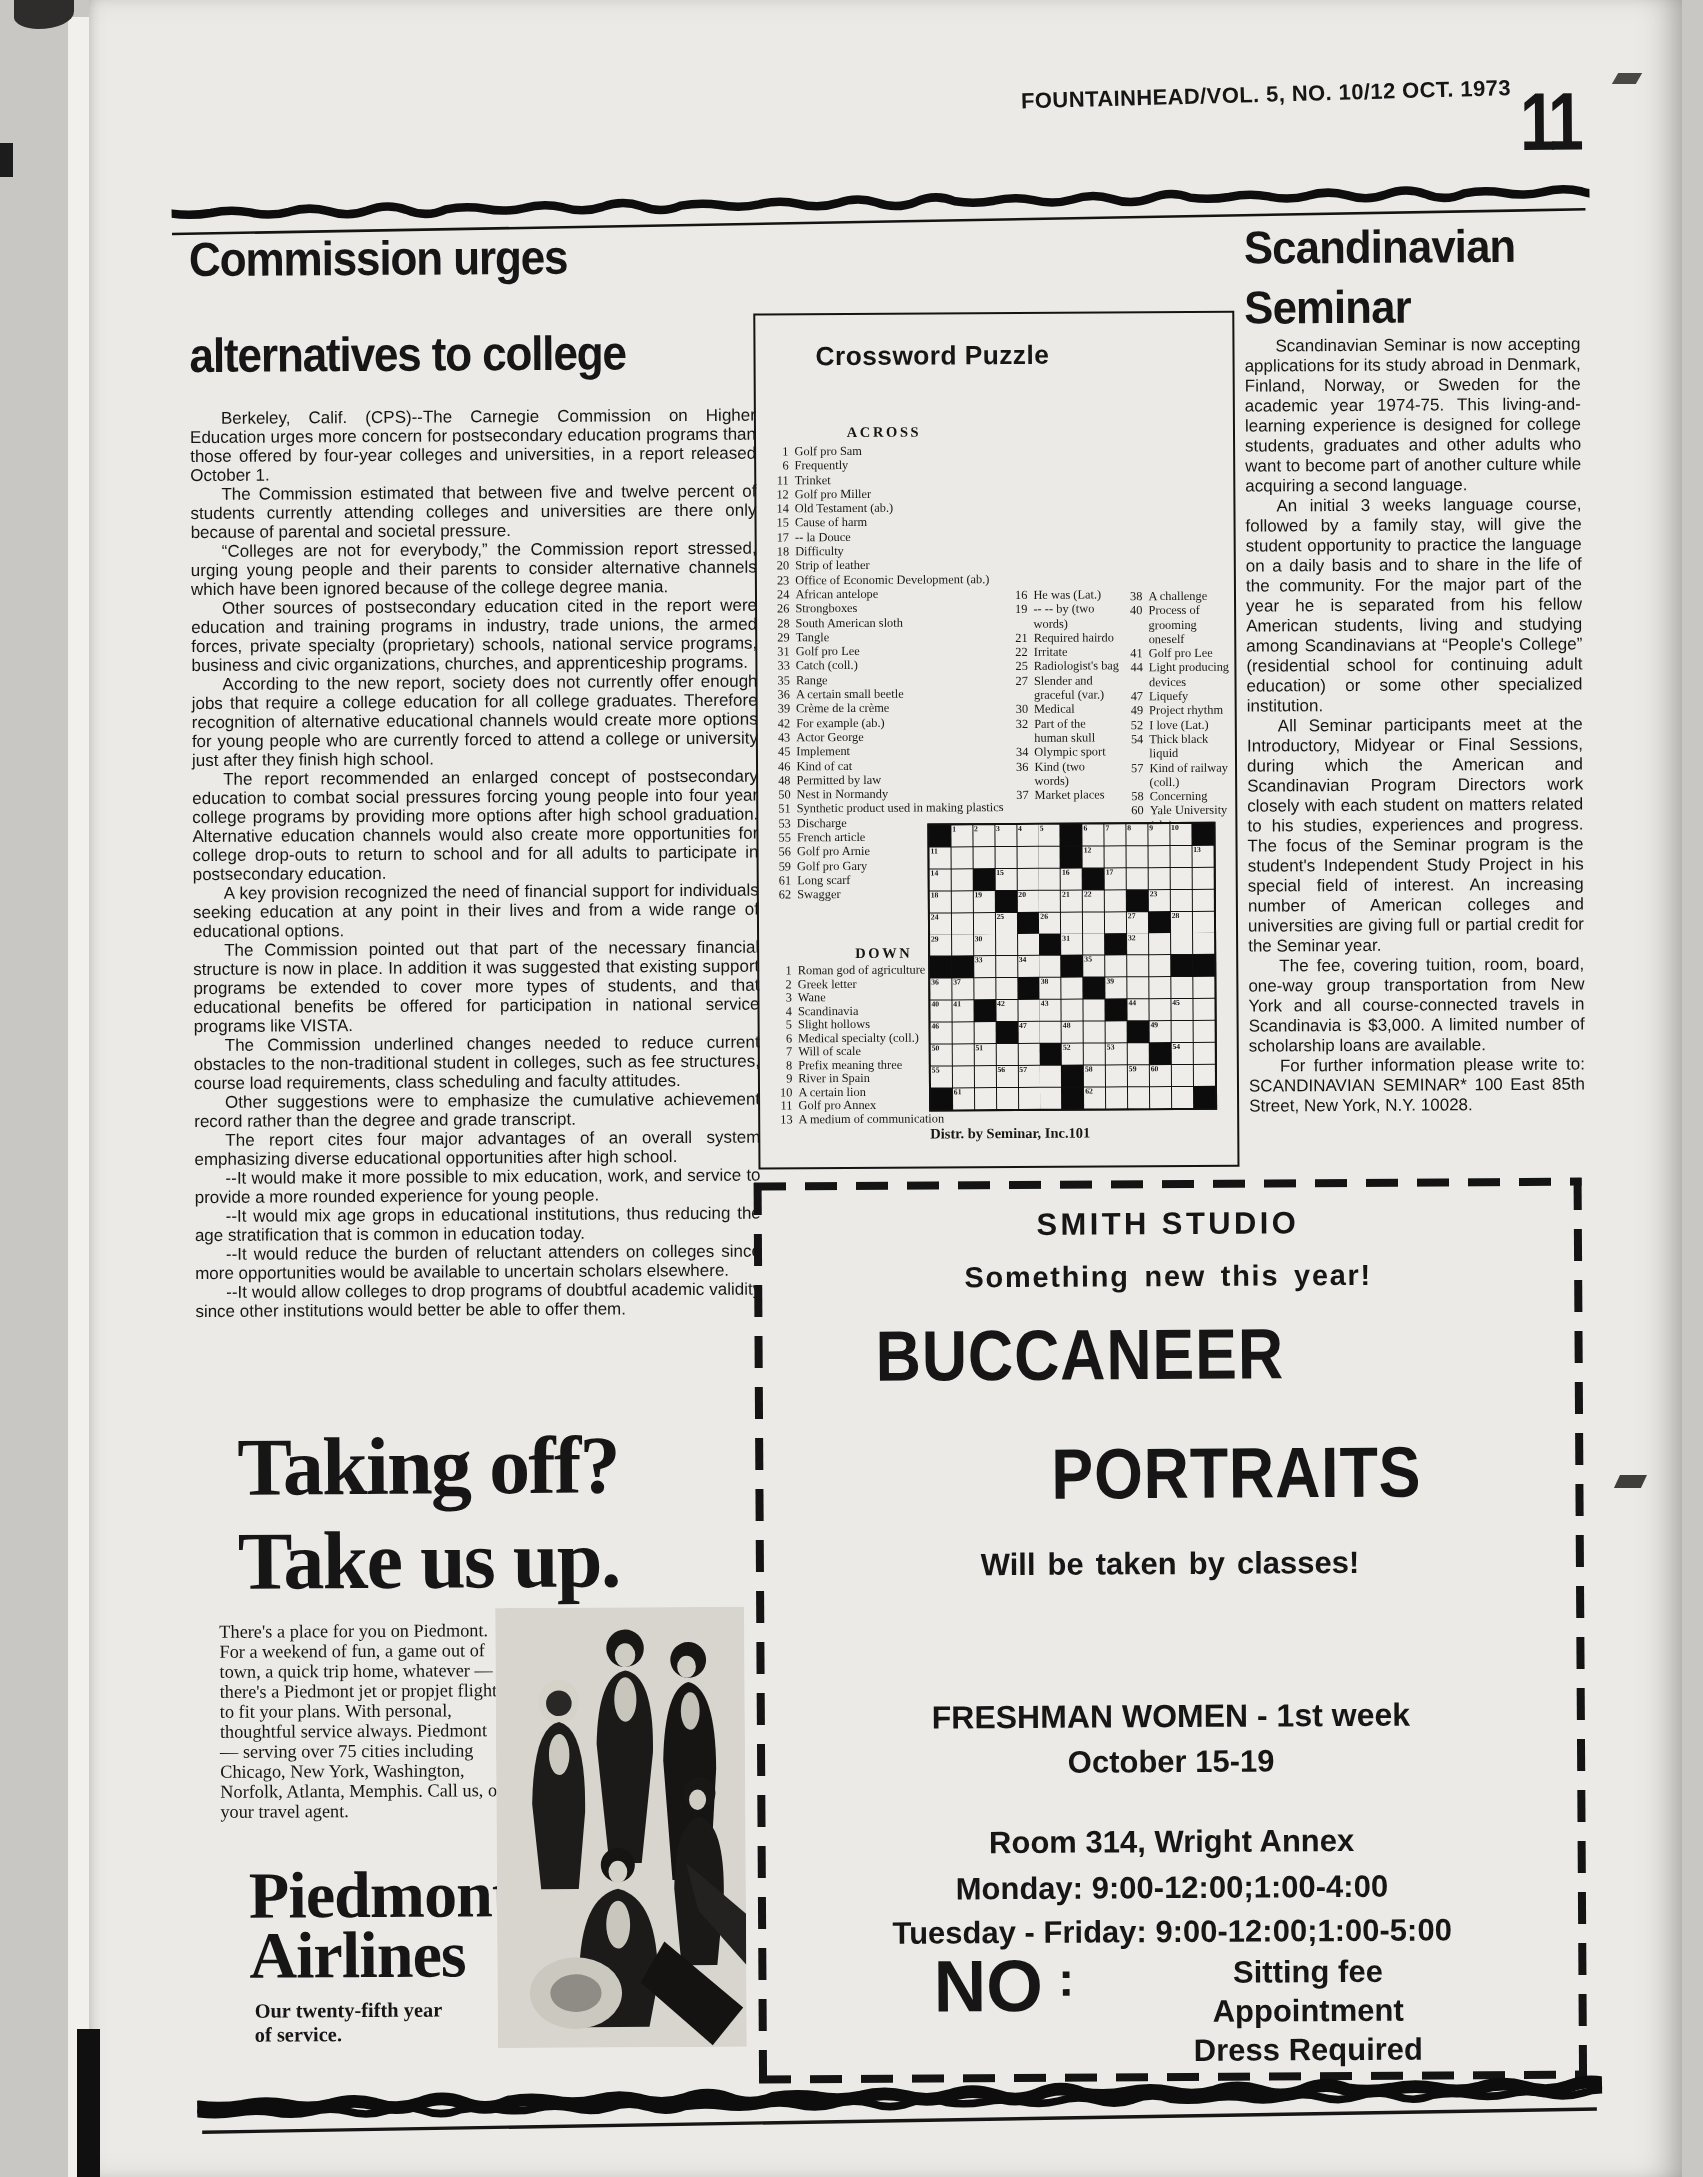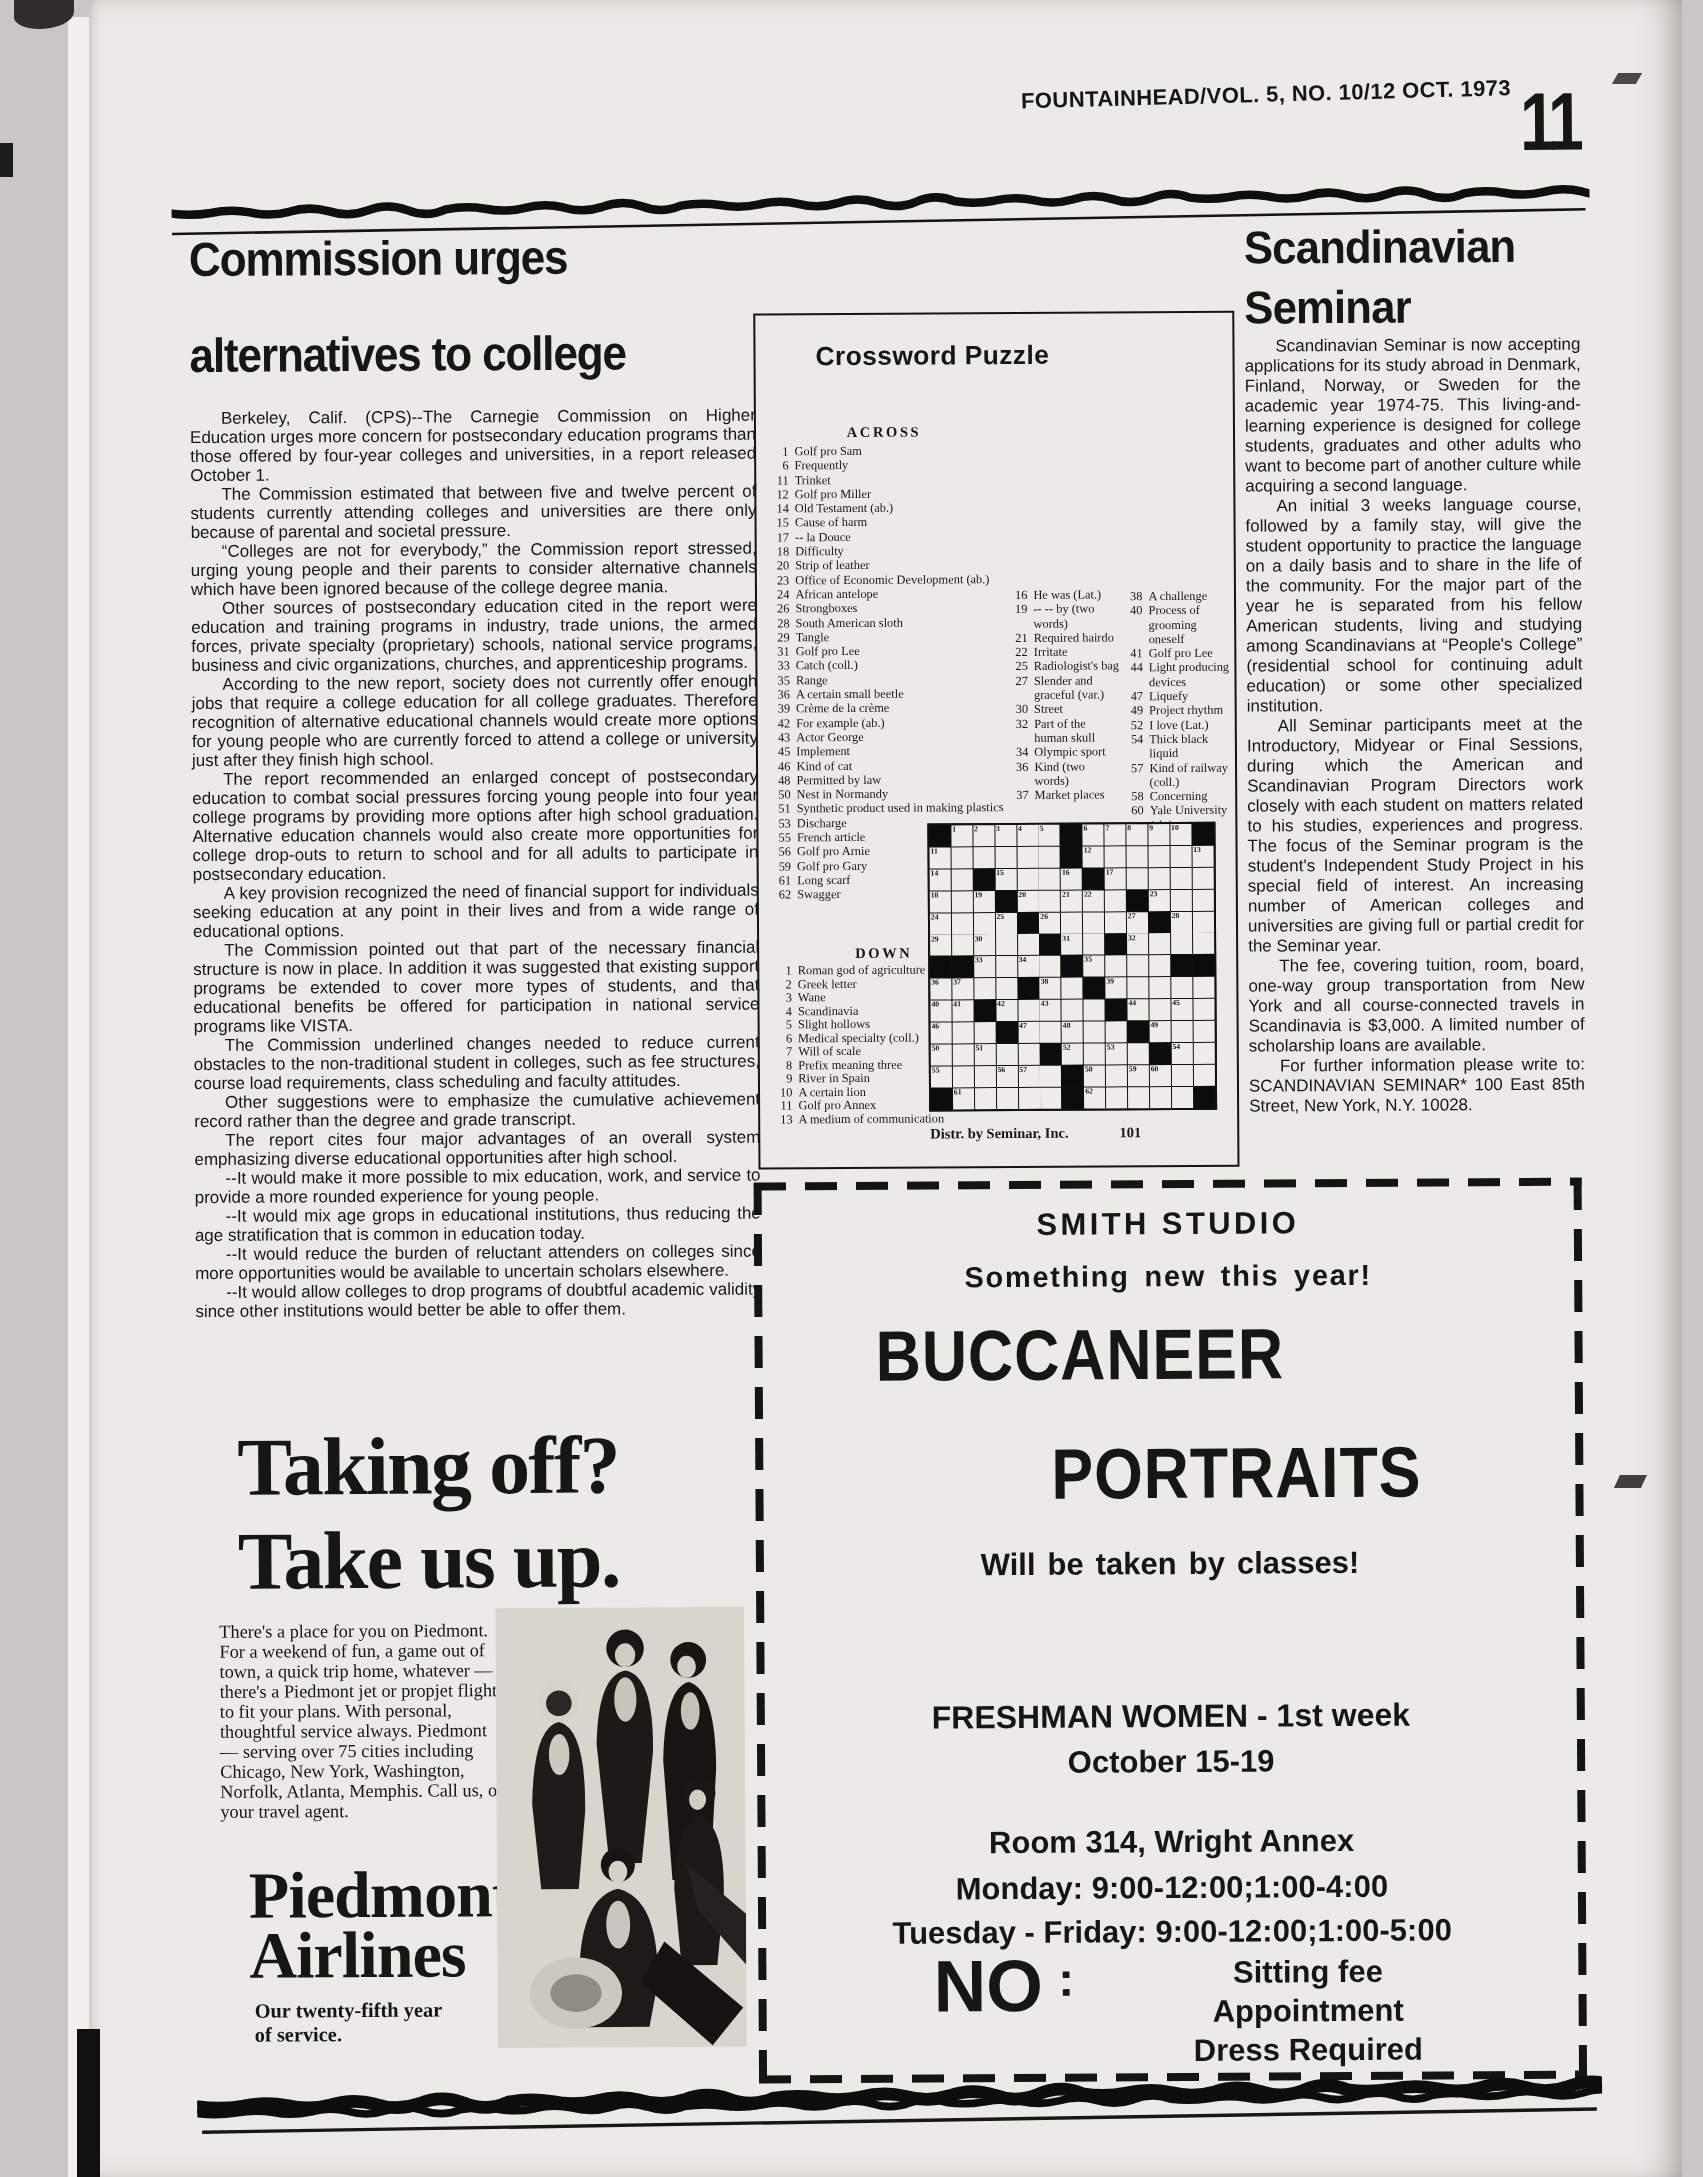--- a/index.html
+++ b/index.html
@@ -50,21 +50,21 @@
   .cl-down3{left:365px;top:276px;width:109px;}
   .cw-grid{position:absolute;left:169px;top:509px;display:grid;
       grid-template-columns:repeat(13,21px);grid-auto-rows:21px;border:2.6px solid #111;
       background:#111;gap:0.9px;}
   .cw-grid .cell{position:relative;background:#efede9;}
   .cw-grid .cell.black{background:#0c0c0c;}
   .cw-grid .num{position:absolute;left:0.9px;top:-0.9px;font-size:7.7px;font-weight:700;
       font-family:"Liberation Serif",serif;}
   .cw-cap{position:absolute;left:170px;top:811px;width:281px;font-family:"Liberation Serif",serif;
       font-weight:700;font-size:14.5px;display:flex;}
-  .cw-cap .code{margin-left:51px;}
+  .cw-cap .code{}
   
   .a2-title{position:absolute;left:1249px;font-size:46px;font-weight:700;letter-spacing:-0.9px;
       transform:scaleX(.95);transform-origin:left top;white-space:nowrap;}
   .s1{top:223px;} .s2{top:283px;}
   .a2-body{position:absolute;left:1249px;top:339px;width:336px;font-size:17px;line-height:20px;
       text-align:justify;}
   
   .smith{position:absolute;left:753px;top:1182px;width:828px;height:901px;}
   .dash-h{position:absolute;left:0;width:100%;height:7.7px;
       background:repeating-linear-gradient(90deg,#141414 0 32px,transparent 32px 51px);}
@@ -346,21 +346,21 @@
           <div class="clue">
             <span class="n">25</span>
             <span class="t">Radiologist's bag</span>
           </div>
           <div class="clue">
             <span class="n">27</span>
             <span class="t">Slender and graceful (var.)</span>
           </div>
           <div class="clue">
             <span class="n">30</span>
-            <span class="t">Street</span>
+            <span class="t">Medical</span>
           </div>
           <div class="clue">
             <span class="n">32</span>
             <span class="t">Part of the human skull</span>
           </div>
           <div class="clue">
             <span class="n">34</span>
             <span class="t">Olympic sport</span>
           </div>
           <div class="clue">

